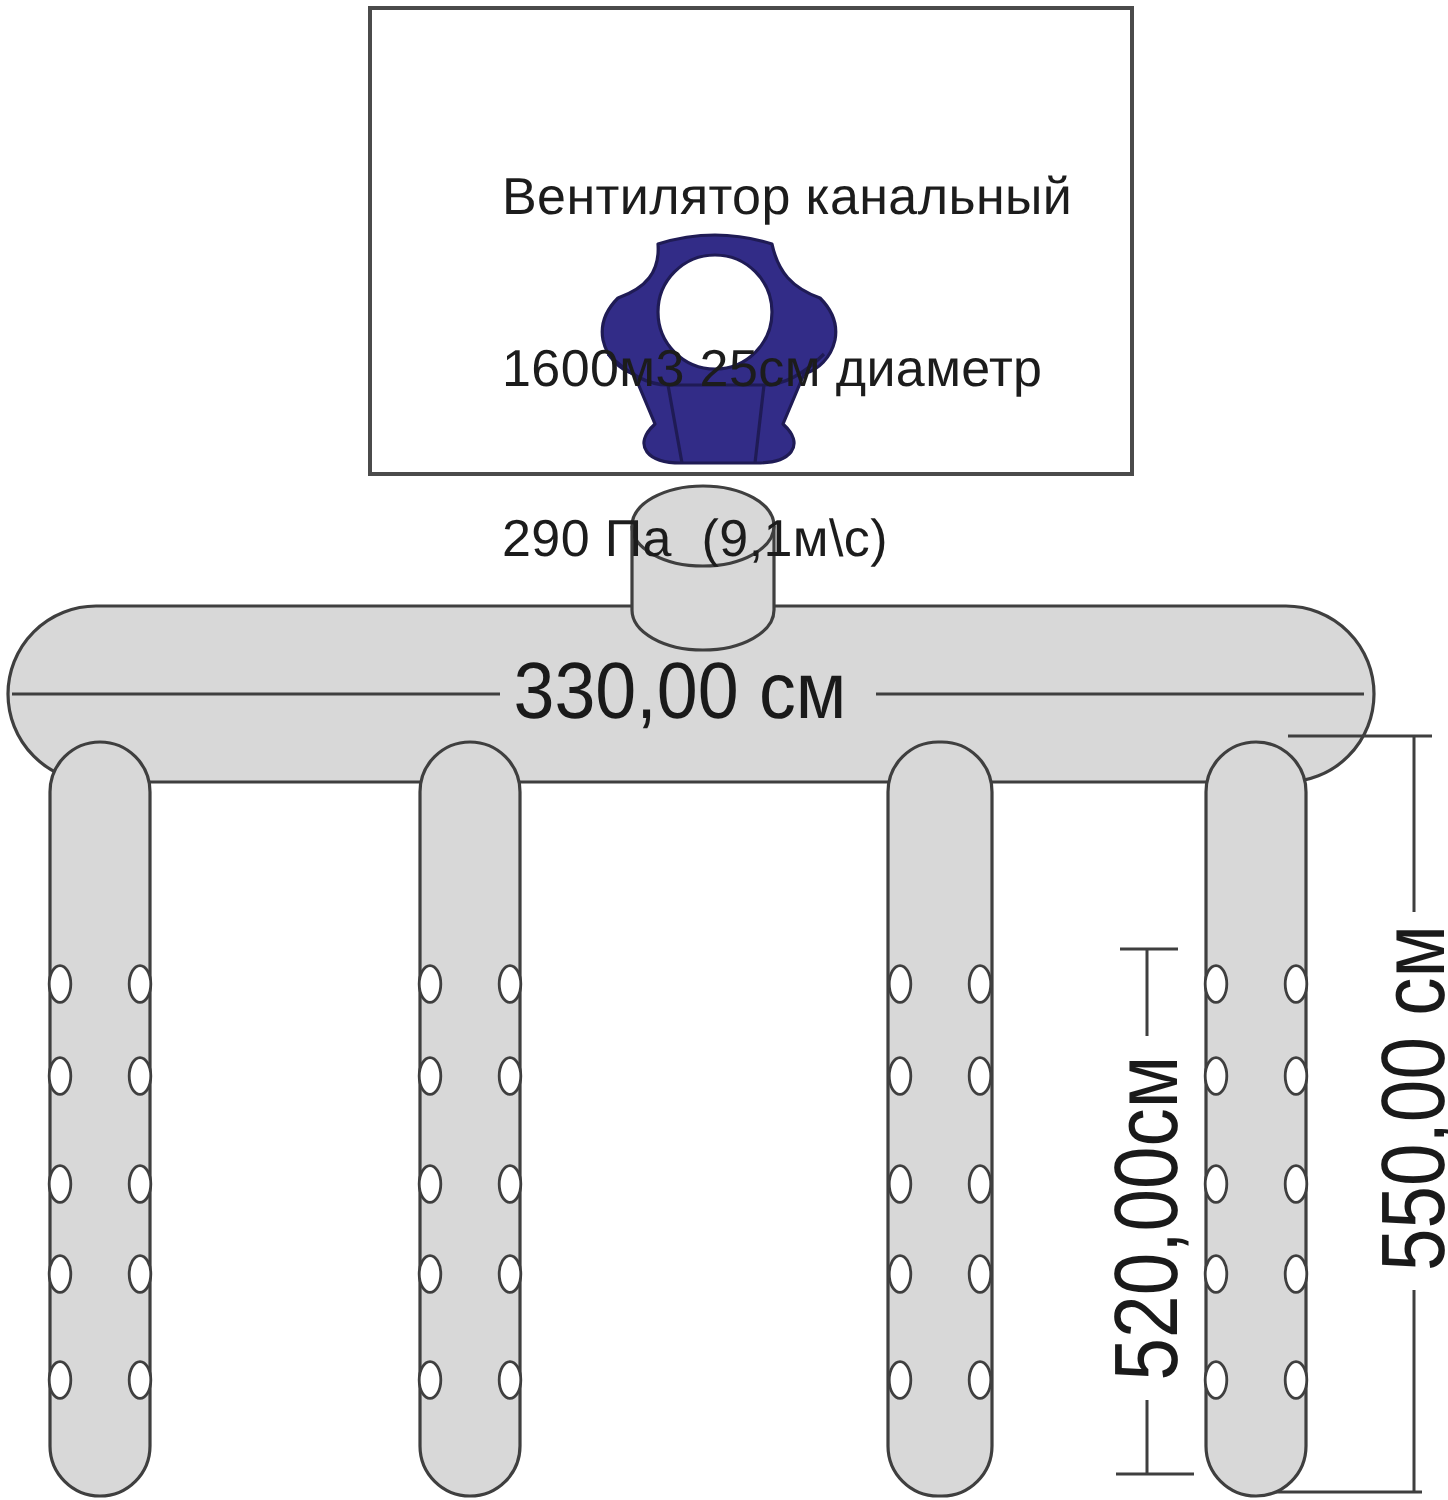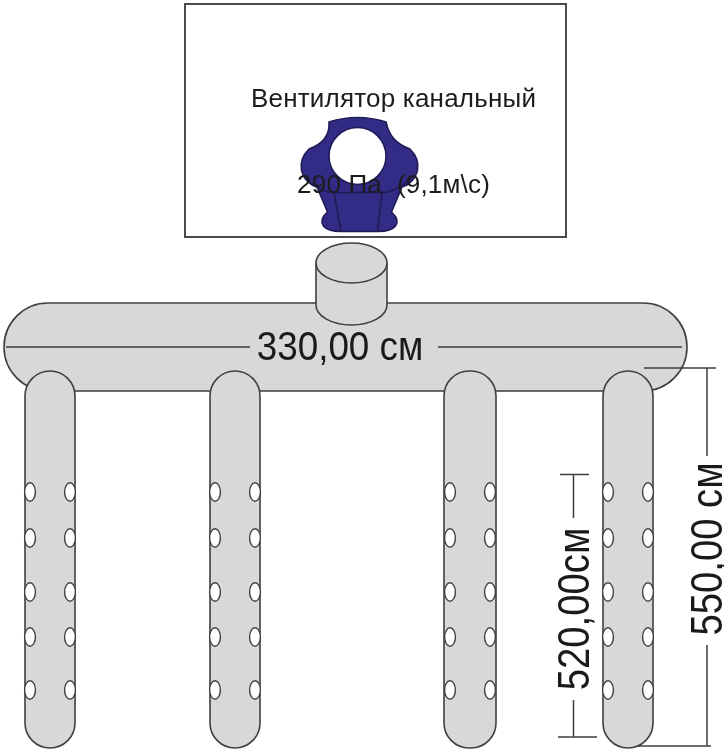--- a/index.html
+++ b/index.html
@@ -6,21 +6,21 @@
   .stage{
     position:relative;width:724px;height:750px;background:#ffffff;
     overflow:hidden;
     font-family:"Liberation Sans","DejaVu Sans",sans-serif;
     color:#161616;
   }
   .stage svg{position:absolute;left:0;top:0;}
   .spec-text{
     position:absolute;left:251px;top:27px;
     font-size:26px;line-height:28.5px;white-space:pre;
-    color:#1c1c1c;letter-spacing:0.2px;text-align:center;
+    color:#1c1c1c;letter-spacing:0.2px;
   }
   .dim-label{
     position:absolute;font-size:40px;color:#1a1a1a;
     line-height:42px;white-space:pre;
   }
   .dim-330{
     left:230px;top:325px;width:220px;height:42px;
     text-align:center;transform:scaleX(0.92);
   }
   .dim-rot{
@@ -126,20 +126,21 @@
 
     <g stroke="#3f3f3f" stroke-width="1.5" fill="none">
       <path d="M6,347 H250 M438,347 H682"></path>
       <path d="M560,474.5 H589 M573.5,474.5 V518 M573.5,700 V737 M558,737 H597"></path>
       <path d="M644,368 H716 M707,368 V456 M707,645 V746 M638,746 H711"></path>
     </g>
   </svg>
 
   <div class="spec-text">
     <div>Вентилятор канальный</div>
+    <div>1600м3 25см диаметр</div>
     <div>290 Па  (9,1м\с)</div>
   </div>
 
   <div class="dim-label dim-330">330,00 см</div>
 
   <div class="dim-label dim-rot dim-520">520,00см</div>
 
   <div class="dim-label dim-rot dim-550">550,00 см</div>
 
 </div>

